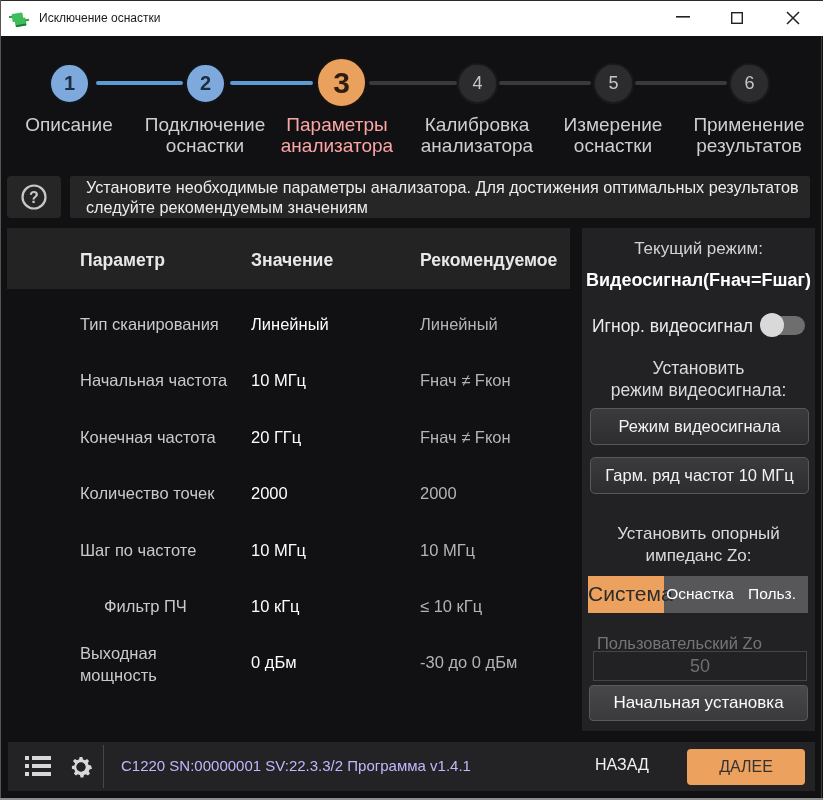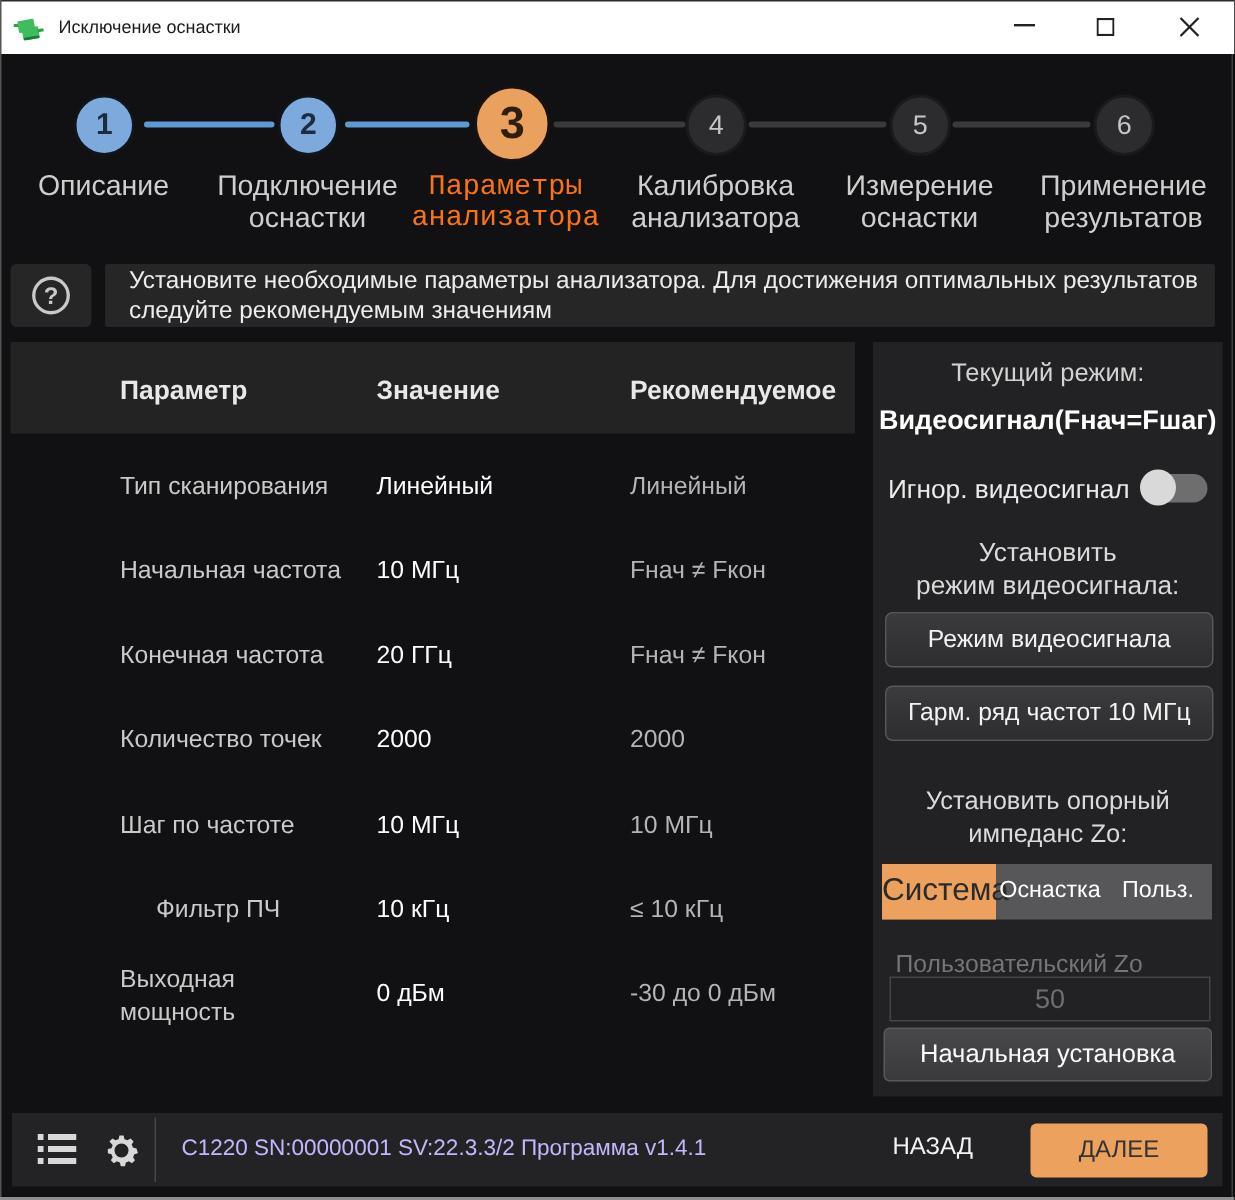--- a/index.html
+++ b/index.html
@@ -18,21 +18,21 @@
   .stepline { height:4px; border-radius:2px; top:81px; }
   .blueline { background:#5b9ad2; }
   .grayline { background:#383a3d; }
   .circle { border-radius:50%; text-align:center; }
   .c-small { width:41px; height:41px; top:63px; line-height:37px; font-size:20px; font-weight:bold; }
   .c-blue { background:#7ea9dc; color:#1c2c41; border:2px solid #10151c; }
   .c-gray { background:#2c2c2e; color:#c6c6c6; border:2px solid #1a1a1c; font-weight:normal; font-size:18px;}
   .c-big  { width:51px; height:51px; top:57px; left:316px; text-align:center; background:#eba15e; color:#2e1d10;
             border:2px solid #191210; line-height:47px; font-size:30px; font-weight:bold; border-radius:50%;}
   .steplabel { top:114px; width:150px; text-align:center; font-size:19px; line-height:21px; color:#cecece; }
-  .steplabel.active { color:#f97316;font-family:Liberation Mono, monospace; }
+  .steplabel.active { color:#fca5a5; }
 
   
   #helpbtn { left:7px; top:176px; width:54px; height:42px; background:#262626; border-radius:4px; }
   #helpbox { left:70px; top:176px; width:740px; height:42px; background:#262626; border-radius:2px;
              font-size:16.2px; color:#ececec; line-height:20px; padding:1px 0 0 16px; }
 
   
   #thead { left:7px; top:228px; width:563px; height:61px; background:#232323; }
   .th { top:250px; font-weight:bold; font-size:17.6px; color:#e8e8e8; }
   .td1 { font-size:16.5px; color:#c9c9c9; }

